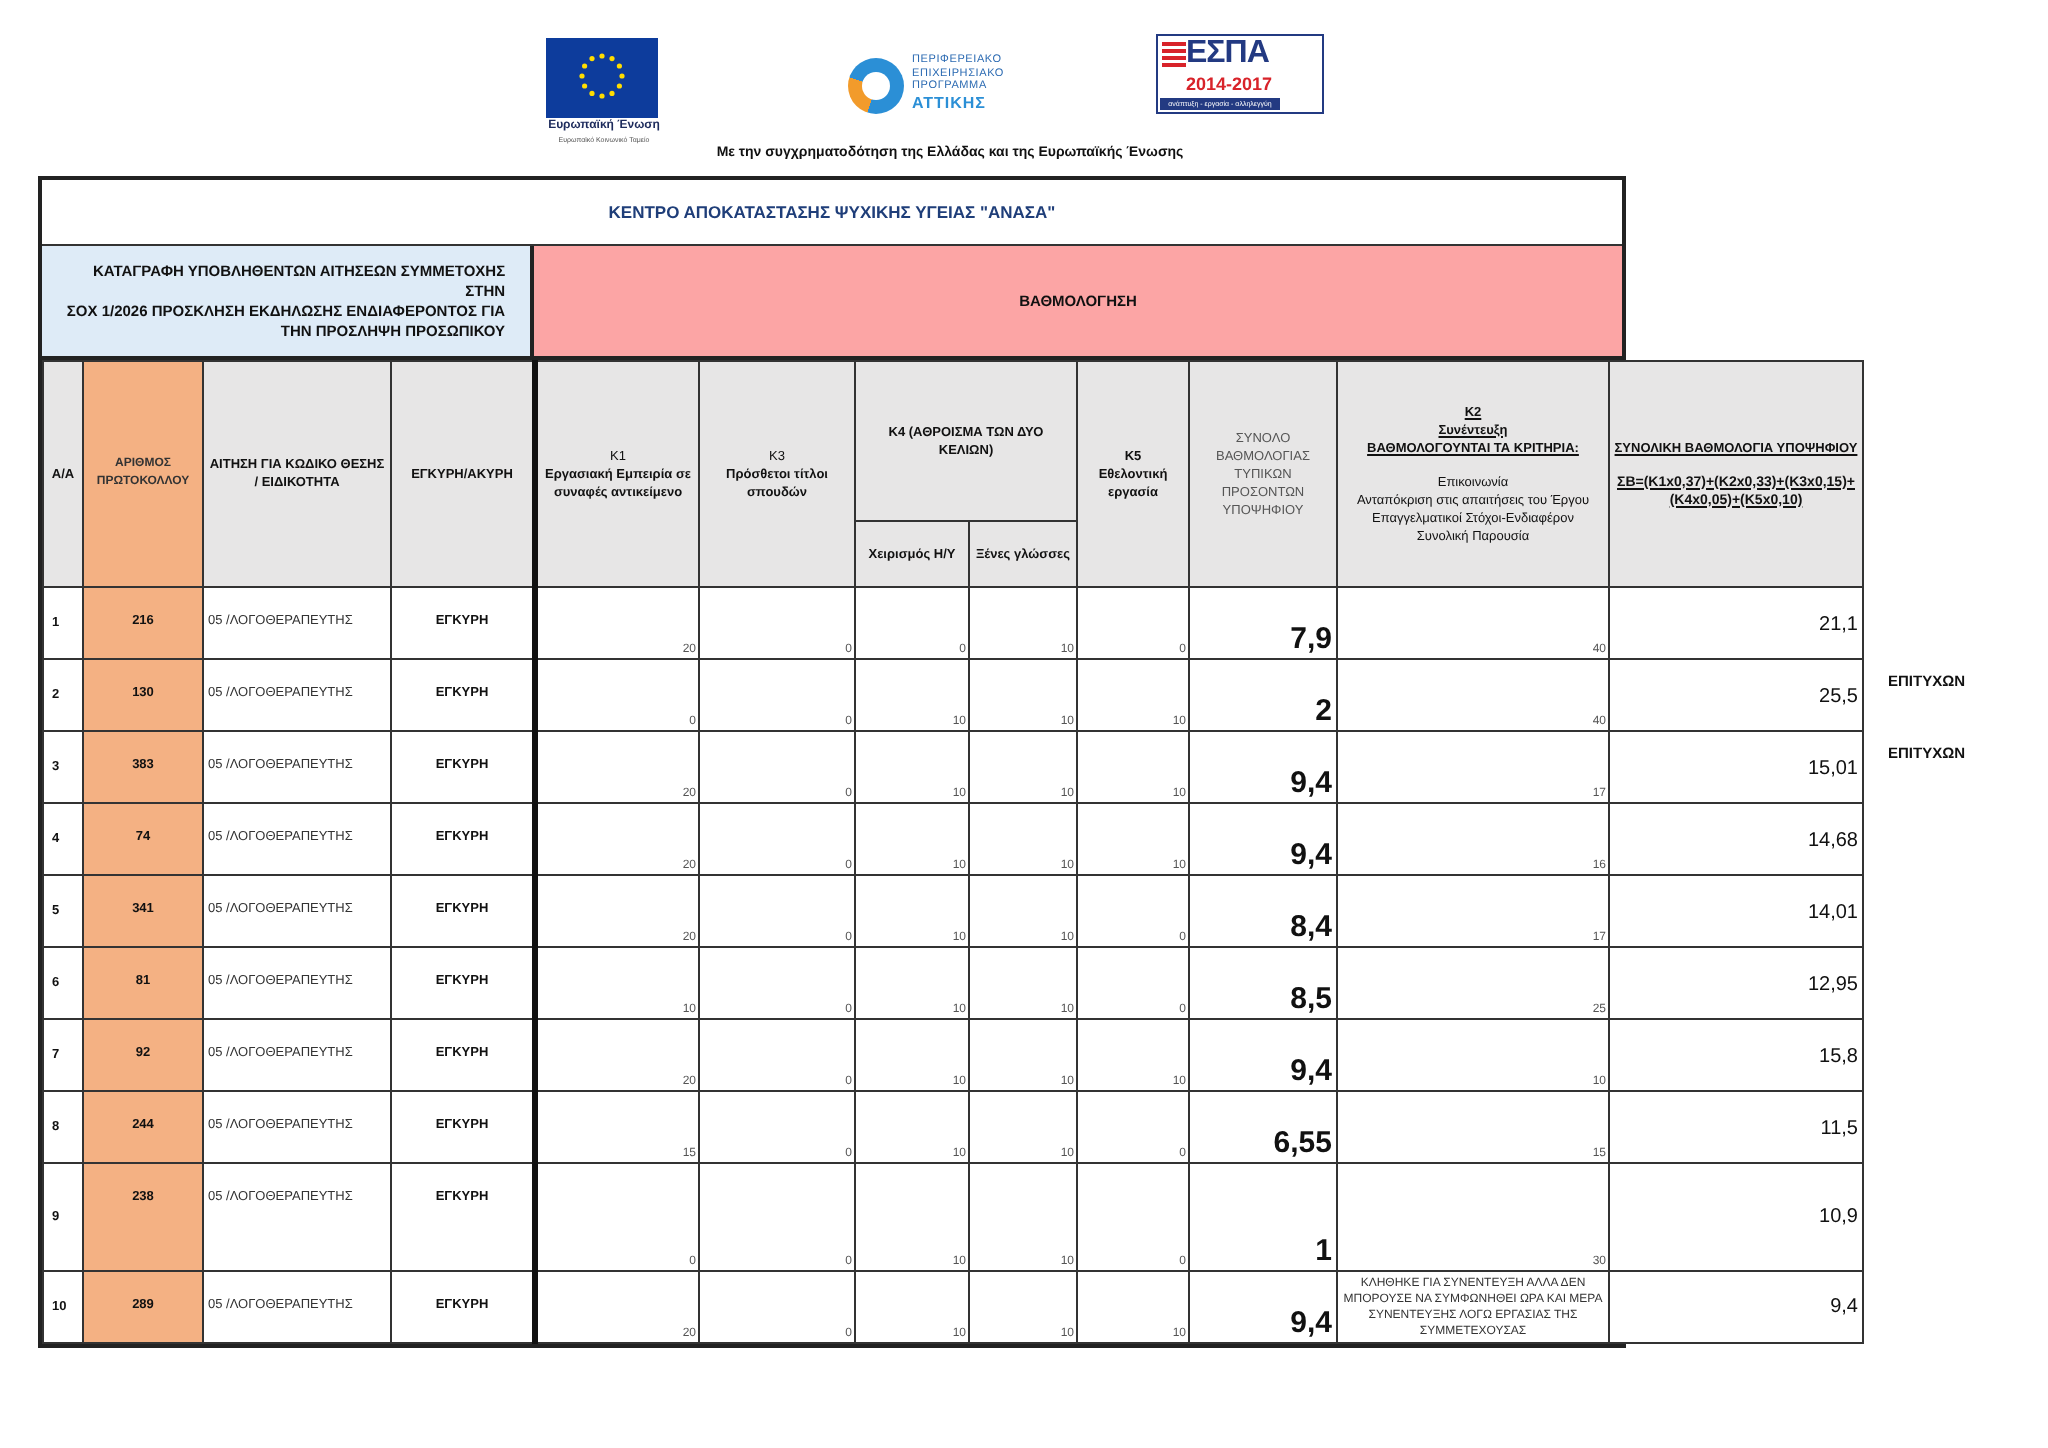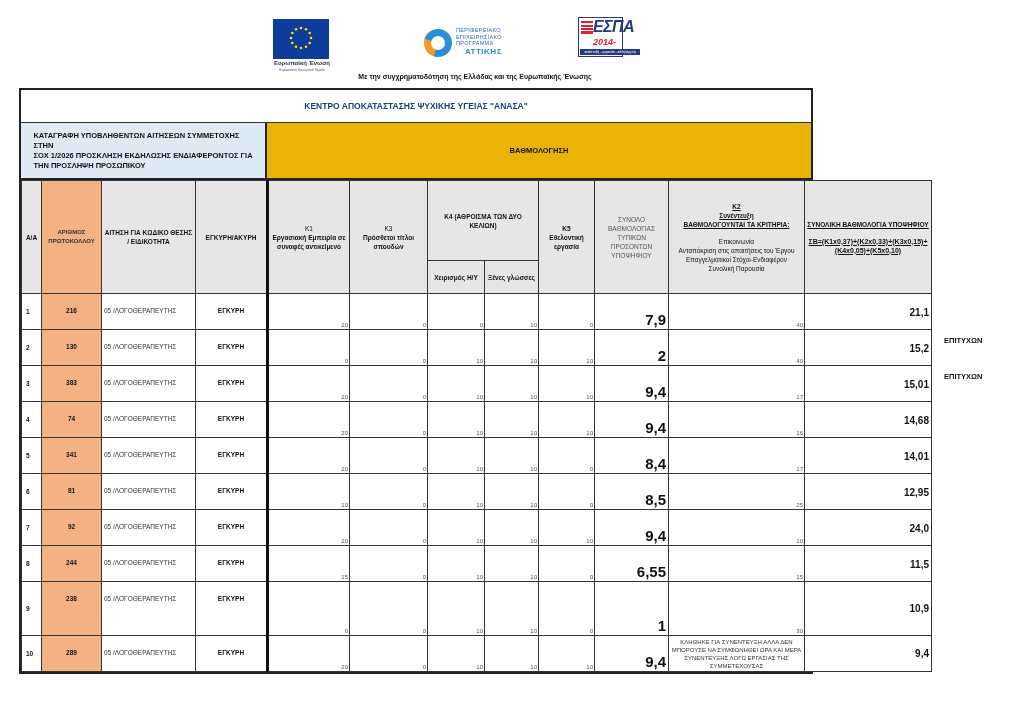--- a/index.html
+++ b/index.html
@@ -9,35 +9,35 @@
   
   .logos { position: absolute; top: 15px; left: 0; width: 1024px; height: 60px; }
   .eu-logo { position: absolute; left: 273px; top: 4px; width: 56px; height: 40px; background: #0d3c9c; }
   .eu-stars { position: absolute; left: 0; top: 0; width: 56px; height: 40px; }
   .eu-caption { position: absolute; left: 270px; top: 45px; width: 64px; text-align: center; font-size: 6px; color: #1d2b5c; font-weight: bold; line-height: 7px; }
   .eu-caption small { display: block; font-size: 3.5px; font-weight: normal; color: #555; }
   .attica-logo { position: absolute; left: 424px; top: 12px; width: 82px; height: 36px; }
   .attica-circle { position: absolute; left: 0; top: 2px; width: 28px; height: 28px; border-radius: 50%; background: conic-gradient(#2b8fd6 0 55%, #f29b2b 55% 80%, #2b8fd6 80%); }
   .attica-circle::after { content: ""; position: absolute; left: 7px; top: 7px; width: 14px; height: 14px; border-radius: 50%; background: #fff; }
   .attica-text { position: absolute; left: 32px; top: 0; font-size: 5.5px; line-height: 6.5px; color: #2b6ab2; letter-spacing: 0.3px; }
-  .attica-text b { display: block; font-size: 8px; line-height: 9px; color: #2b8fd6; letter-spacing: 0.5px; text-align: right; }
-  .espa-logo { position: absolute; left: 578px; top: 2px; width: 45px; height: 40px; border: 1px solid #233a82; background: #fff; font-style: italic; }
+  .attica-text b { display: block; font-size: 8px; line-height: 9px; color: #2b8fd6; letter-spacing: 0.5px; }
+  .espa-logo { position: absolute; left: 578px; top: 2px; width: 84px; height: 40px; border: 1px solid #233a82; background: #fff; }
   .espa-title { position: absolute; left: 14px; top: 0px; font-size: 16px; font-weight: bold; color: #233a82; letter-spacing: -0.5px; }
   .espa-stripes { position: absolute; left: 2px; top: 3px; width: 12px; height: 14px; background: repeating-linear-gradient(180deg, #d8232a 0 2px, #fff 2px 3.5px); }
   .espa-years { position: absolute; left: 14px; top: 19px; font-size: 9px; font-weight: bold; color: #d8232a; }
   .espa-bar { position: absolute; left: 1px; bottom: 1px; width: 60px; height: 6px; background: #233a82; color: #fff; font-size: 3.5px; text-align: center; line-height: 6px; }
   .cofund { position: absolute; top: 73px; left: 0; width: 950px; text-align: center; font-size: 7px; color: #111; font-weight: bold; }
 
   
   .sheet { position: absolute; left: 19px; top: 88px; width: 794px; border: 2px solid #222; }
   .title-row { height: 33px; display: flex; align-items: center; justify-content: center; font-size: 8.5px; font-weight: bold; color: #1f3e79; border-bottom: 1px solid #333; background: #fff; }
   .subtitle-row { height: 30px; display: flex; align-items: center; justify-content: center; font-size: 8.5px; font-weight: bold; color: #1f3e79; background: #9dc3e6; border-bottom: 2px solid #222; }
   .section-row { display: flex; height: 57px; border-bottom: 2px solid #222; }
-  .section-left { width: 246px; background: #deebf7; border-right: 2px solid #222; display: flex; align-items: center; justify-content: center; text-align: left; font-size: 7.5px; font-weight: bold; line-height: 10px; padding: 0 2px; }
-  .section-right { flex: 1; background: #eab308; display: flex; align-items: center; justify-content: center; font-size: 7.5px; font-weight: bold; text-align: right; }
+  .section-left { width: 246px; background: #deebf7; border-right: 2px solid #222; display: flex; align-items: center; justify-content: center; text-align: right; font-size: 7.5px; font-weight: bold; line-height: 10px; padding: 0 2px; }
+  .section-right { flex: 1; background: #fca5a5; display: flex; align-items: center; justify-content: center; font-size: 7.5px; font-weight: bold; text-align: right; }
 
   table.grid { border-collapse: collapse; width: 910px; table-layout: fixed; }
   table.grid td, table.grid th { border: 1px solid #333; font-size: 6.5px; vertical-align: middle; }
   table.grid th { background: #e7e6e6; font-weight: bold; text-align: center; line-height: 9px; padding: 1px 2px; color: #111; }
   table.grid th.norm { font-weight: normal; }
   table.grid th.proto { background: #f4b183; }
   table.grid th.grey { color: #555; font-weight: normal; }
   th .u { text-decoration: underline; font-weight: bold; }
   th.total-h { font-size: 7.5px; line-height: 11px; }
   th.total-h .formula { font-size: 7px; }
@@ -45,21 +45,21 @@
   tr.data td { height: 36px; background: #fff; }
   tr.data.tall td { height: 54px; }
   tr.data td.aa { text-align: left; padding-left: 4px; font-weight: bold; font-size: 6.5px; }
   tr.data td.proto { background: #f4b183; text-align: center; font-weight: bold; font-size: 6.5px; vertical-align: top; padding-top: 13px; }
   tr.data td.pos { text-align: left; padding-left: 2px; color: #333; font-size: 6.5px; vertical-align: top; padding-top: 13px; }
   tr.data td.valid { text-align: center; font-weight: bold; font-size: 6.5px; vertical-align: top; padding-top: 13px; }
   tr.data td.num { text-align: right; vertical-align: bottom; padding: 0 1px 1px 0; color: #555; font-size: 6px; }
   tr.data td.sum { text-align: right; vertical-align: bottom; padding: 0 2px 1px 0; font-weight: bold; font-size: 15px; color: #111; }
   tr.data td.k2 { text-align: right; vertical-align: bottom; padding: 0 1px 1px 0; color: #555; font-size: 6px; }
   tr.data td.k2note { text-align: center; vertical-align: middle; color: #333; font-size: 6px; line-height: 8px; overflow: hidden; padding: 0 2px; }
-  tr.data td.total { text-align: right; vertical-align: top; padding: 13px 2px 0 0; font-weight: bold; font-size: 10px; color: #111; margin-left: 13px; }
+  tr.data td.total { text-align: right; vertical-align: top; padding: 13px 2px 0 0; font-weight: normal; font-size: 10px; color: #111; margin-left: 13px; }
   tr.data td.total.mid { padding-top: 0; vertical-align: middle; }
   .thick-left { border-left: 3px solid #111 !important; }
 
   .status { position: absolute; left: 944px; font-size: 7.5px; font-weight: bold; color: #111; }
 </style>
 </head>
 <body>
 
 <div class="logos">
   <div class="eu-logo">
@@ -194,21 +194,21 @@
           <td class="proto">130</td>
           <td class="pos">05 /ΛΟΓΟΘΕΡΑΠΕΥΤΗΣ</td>
           <td class="valid">ΕΓΚΥΡΗ</td>
           <td class="num thick-left">0</td>
           <td class="num">0</td>
           <td class="num">10</td>
           <td class="num">10</td>
           <td class="num">10</td>
           <td class="sum">2</td>
           <td class="k2">40</td>
-          <td class="total">15,2</td>
+          <td class="total">25,5</td>
         </tr>
         <tr class="data">
           <td class="aa">3</td>
           <td class="proto">383</td>
           <td class="pos">05 /ΛΟΓΟΘΕΡΑΠΕΥΤΗΣ</td>
           <td class="valid">ΕΓΚΥΡΗ</td>
           <td class="num thick-left">20</td>
           <td class="num">0</td>
           <td class="num">10</td>
           <td class="num">10</td>
@@ -264,21 +264,21 @@
           <td class="proto">92</td>
           <td class="pos">05 /ΛΟΓΟΘΕΡΑΠΕΥΤΗΣ</td>
           <td class="valid">ΕΓΚΥΡΗ</td>
           <td class="num thick-left">20</td>
           <td class="num">0</td>
           <td class="num">10</td>
           <td class="num">10</td>
           <td class="num">10</td>
           <td class="sum">9,4</td>
           <td class="k2">10</td>
-          <td class="total">24,0</td>
+          <td class="total">15,8</td>
         </tr>
         <tr class="data">
           <td class="aa">8</td>
           <td class="proto">244</td>
           <td class="pos">05 /ΛΟΓΟΘΕΡΑΠΕΥΤΗΣ</td>
           <td class="valid">ΕΓΚΥΡΗ</td>
           <td class="num thick-left">15</td>
           <td class="num">0</td>
           <td class="num">10</td>
           <td class="num">10</td>

